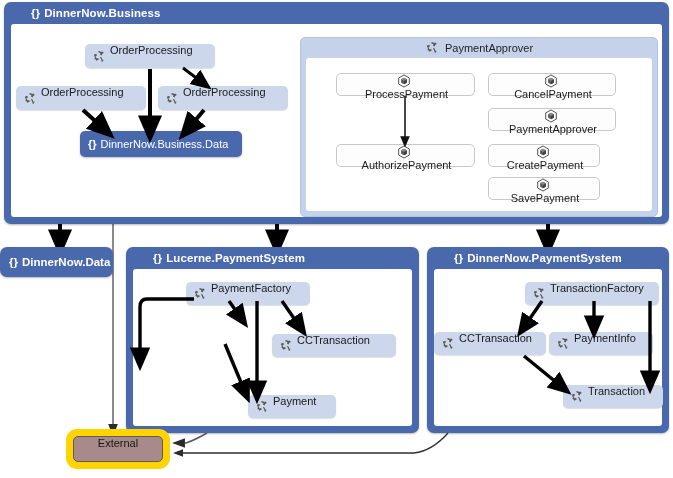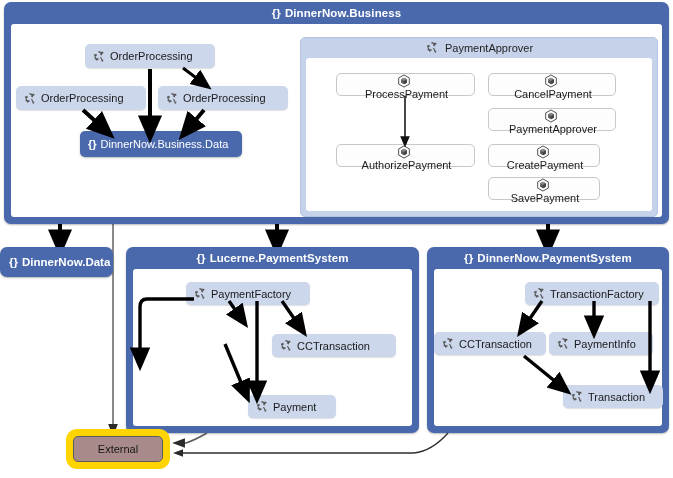--- a/index.html
+++ b/index.html
@@ -24,26 +24,26 @@
     background: #4a69ad;
     border-radius: 7px;
     box-sizing: border-box;
     box-shadow: 0 1px 2px rgba(0,0,0,0.28);
   }
   .ns-title {
     position: absolute;
     left: 0; right: 0; top: 0;
     height: 28px;
     line-height: 22px;
-    text-align: center;
     color: #ffffff;
     font-size: 11.5px;
     font-weight: bold;
     white-space: nowrap;
     letter-spacing: 0.1px;
+    padding-left: 27px;
   }
   .ns-title .braces { margin-right: 4px; }
   .ns-body {
     position: absolute;
     left: 7px; right: 7px;
     top: 22px; bottom: 7px;
     background: #ffffff;
     border-radius: 3px;
   }
   .ns-flat {           
@@ -88,21 +88,20 @@
     border-radius: 3px;
   }
 
   
   .node {
     position: absolute;
     background: #ccd7ec;
     border-radius: 5px;
     box-sizing: border-box;
     display: flex;
-    align-items: center;
     padding: 0 9px 0 7px;
     white-space: nowrap;
     color: #1a1a1a;
     font-size: 11px;
     box-shadow: 0 1px 1px rgba(0,0,0,0.13);
   }
   .node .label { margin-left: 5px; }
 
   
   .method {
@@ -145,21 +144,20 @@
     box-sizing: border-box;
     padding: 7px;
   }
   .external {
     width: 100%; height: 100%;
     background: #a98a8a;
     border: 1px solid #5d5d5d;
     border-radius: 5px;
     box-sizing: border-box;
     display: flex;
-    align-items: center;
     justify-content: center;
     color: #161616;
     font-size: 11px;
     white-space: nowrap;
   }
 
   
   .ico { display: inline-flex; align-items: center; justify-content: center; flex: 0 0 auto; }
   .ico svg { display: block; }
   #arrows-under { z-index: 1; }

